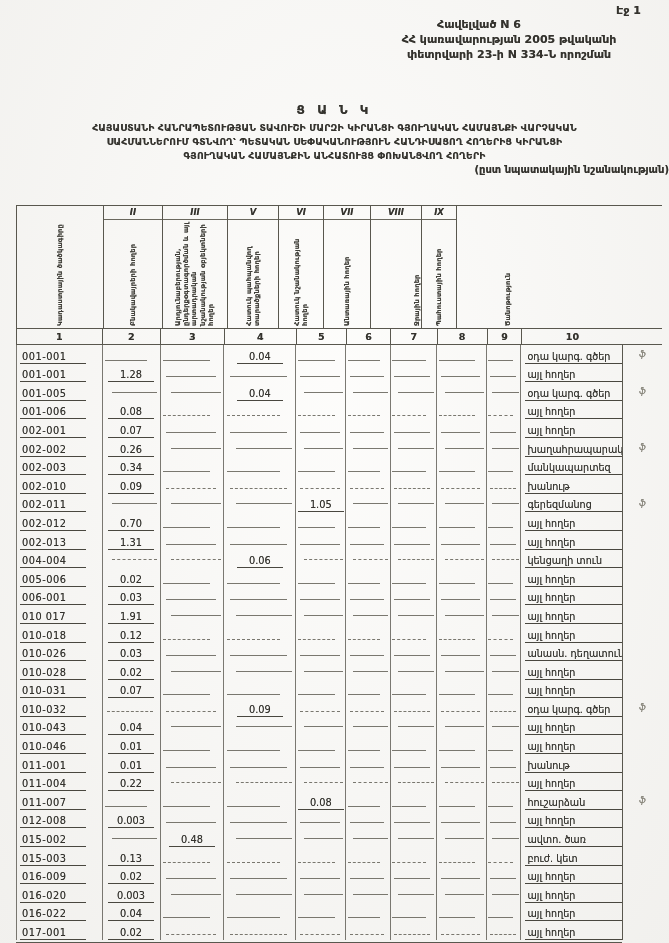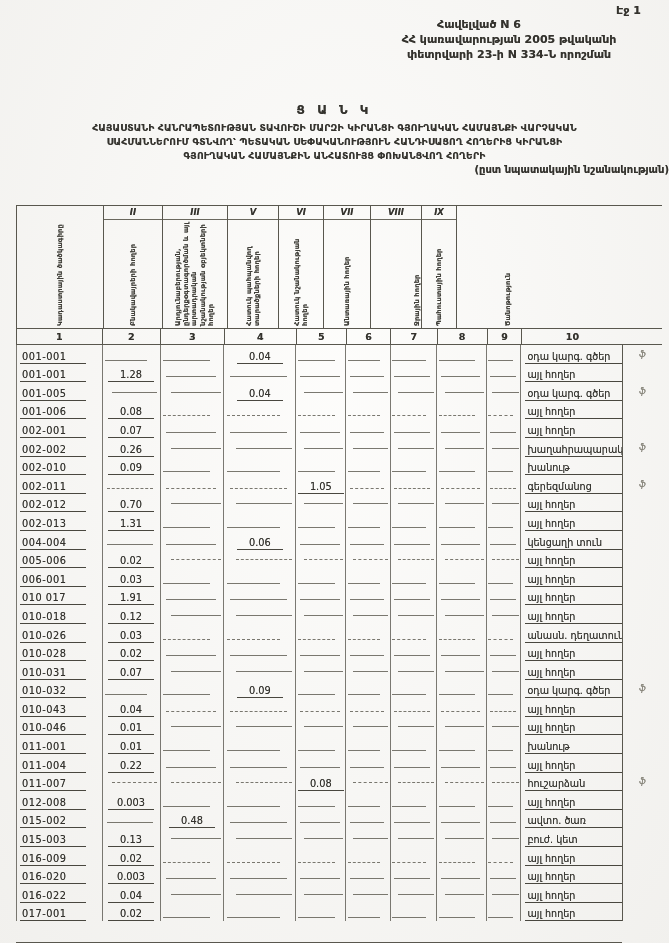--- a/index.html
+++ b/index.html
@@ -279,20 +279,39 @@
           <div class="cell valcell empty" style="width: 46px;"></div>
           <div class="cell valcell empty" style="width: 50px;"></div>
           <div class="cell valcell empty" style="width: 34px;"></div>
           <div class="cell notecell last" style="width: 102px;">
             <div class="u">խաղահրապարակ</div>
           </div>
           <div class="markcell">ֆ</div>
         </div>
         <div class="trow drow">
           <div class="cell codecell" style="width: 86px;">
+            <div class="u">002-003</div>
+          </div>
+          <div class="cell valcell" style="width: 58px;">
+            <div class="u">0.34</div>
+          </div>
+          <div class="cell valcell empty" style="width: 64px;"></div>
+          <div class="cell valcell empty" style="width: 72px;"></div>
+          <div class="cell valcell empty" style="width: 50px;"></div>
+          <div class="cell valcell empty" style="width: 44px;"></div>
+          <div class="cell valcell empty" style="width: 46px;"></div>
+          <div class="cell valcell empty" style="width: 50px;"></div>
+          <div class="cell valcell empty" style="width: 34px;"></div>
+          <div class="cell notecell last" style="width: 102px;">
+            <div class="u">մանկապարտեզ</div>
+          </div>
+          <div class="markcell"></div>
+        </div>
+        <div class="trow drow">
+          <div class="cell codecell" style="width: 86px;">
             <div class="u">002-010</div>
           </div>
           <div class="cell valcell" style="width: 58px;">
             <div class="u">0.09</div>
           </div>
           <div class="cell valcell empty" style="width: 64px;"></div>
           <div class="cell valcell empty" style="width: 72px;"></div>
           <div class="cell valcell empty" style="width: 50px;"></div>
           <div class="cell valcell empty" style="width: 44px;"></div>
           <div class="cell valcell empty" style="width: 46px;"></div>

